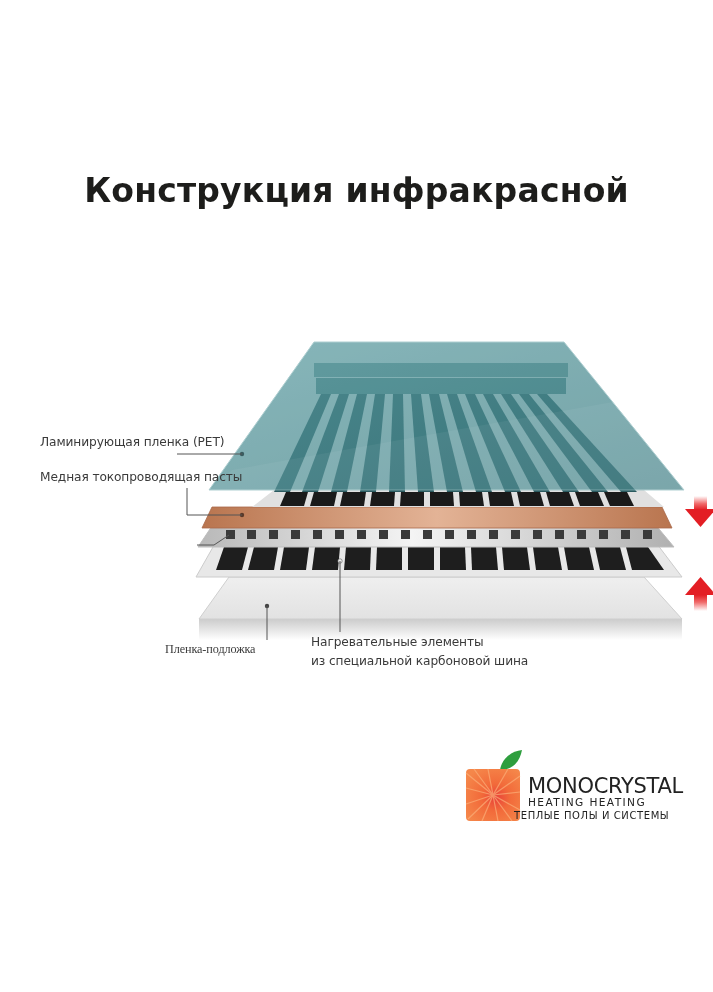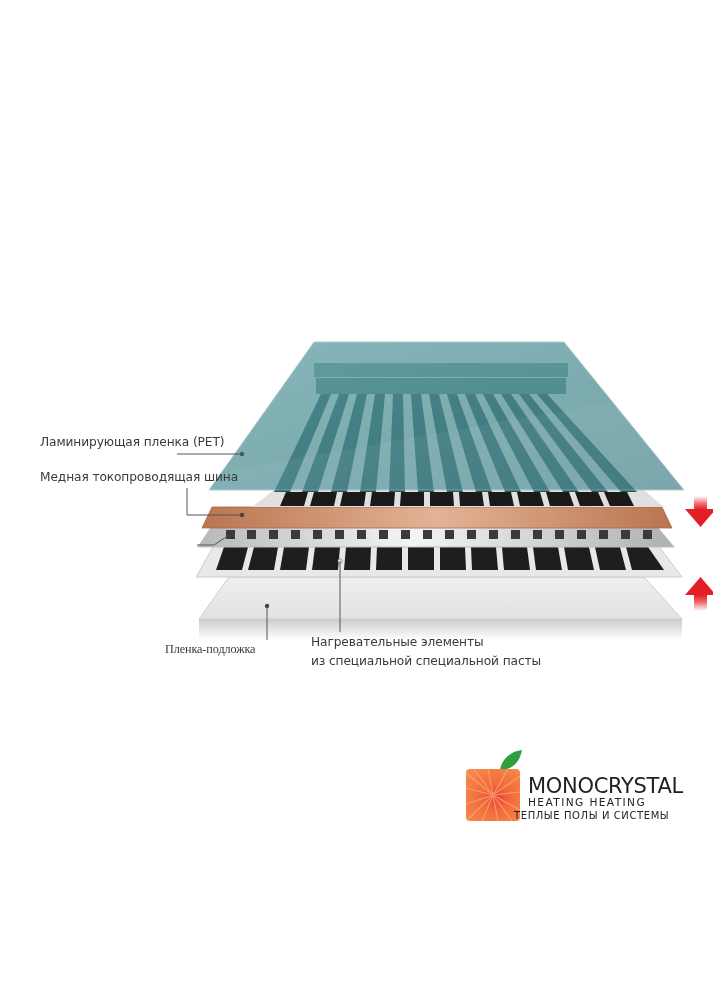--- a/index.html
+++ b/index.html
@@ -17,20 +17,21 @@
   }
   .logo { position: absolute; left: 462px; top: 748px; width: 230px; height: 75px; }
   .logo .brand { position: absolute; left: 66px; top: 26px; font-family: "DejaVu Sans", sans-serif; font-size: 21px; color: #222; letter-spacing: -0.3px; }
   .logo .sub { position: absolute; left: 66px; top: 48px; font-family: "DejaVu Sans", sans-serif; font-size: 10.6px; color: #222; letter-spacing: 1.4px; }
   .logo .sub2 { position: absolute; left: 52px; top: 62px; font-family: "DejaVu Sans", sans-serif; font-size: 10px; color: #222; letter-spacing: 0.6px; }
 </style>
 </head>
 <body>
 
 <div class="title">
+  <span>Конструкция инфракрасной</span>
 </div>
 
 <div class="diagram">
   <svg width="713" height="360" viewBox="0 330 713 360">
     <defs>
       <linearGradient id="petGrad" x1="0" y1="0" x2="1" y2="1">
         <stop offset="0" stop-color="#5a9ba0"></stop>
         <stop offset="1" stop-color="#3f7f85"></stop>
       </linearGradient>
       <linearGradient id="copperGrad" x1="0" y1="0" x2="1" y2="0">
@@ -177,24 +178,24 @@
       <rect x="670" y="496" width="13" height="14" fill="url(#arrowDownGrad)"></rect>
       <polygon points="661,509 692,509 676.5,527" fill="#e31e24"></polygon>
     </g>
     <g>
       <polygon points="661,595 692,595 676.5,577" fill="#e31e24"></polygon>
       <rect x="670" y="595" width="13" height="16" fill="url(#arrowUpGrad)"></rect>
     </g>
   </svg>
 
   <div class="label" style="left:16px; top:105px;">Ламинирующая пленка (PET)</div>
-  <div class="label" style="left:16px; top:140px;">Медная токопроводящая шина</div>
+  <div class="label" style="left:16px; top:140px;">Медная токопроводящая пасты</div>
   <div class="label" style="left:141px; top:312px;font-family:Liberation Serif, serif;">Пленка-подложка</div>
   <div class="label" style="left:287px; top:305px;">Нагревательные элементы</div>
-  <div class="label" style="left:287px; top:324px;">из специальной специальной пасты</div>
+  <div class="label" style="left:287px; top:324px;">из специальной карбоновой шина</div>
 </div>
 
 <div class="logo">
   <svg width="64" height="75" viewBox="0 0 64 75">
     <defs>
       <radialGradient id="orangeGrad" cx="0.55" cy="0.55" r="0.65">
         <stop offset="0" stop-color="#e8413a"></stop>
         <stop offset="0.4" stop-color="#f26a3a"></stop>
         <stop offset="1" stop-color="#f5874a"></stop>
       </radialGradient>

